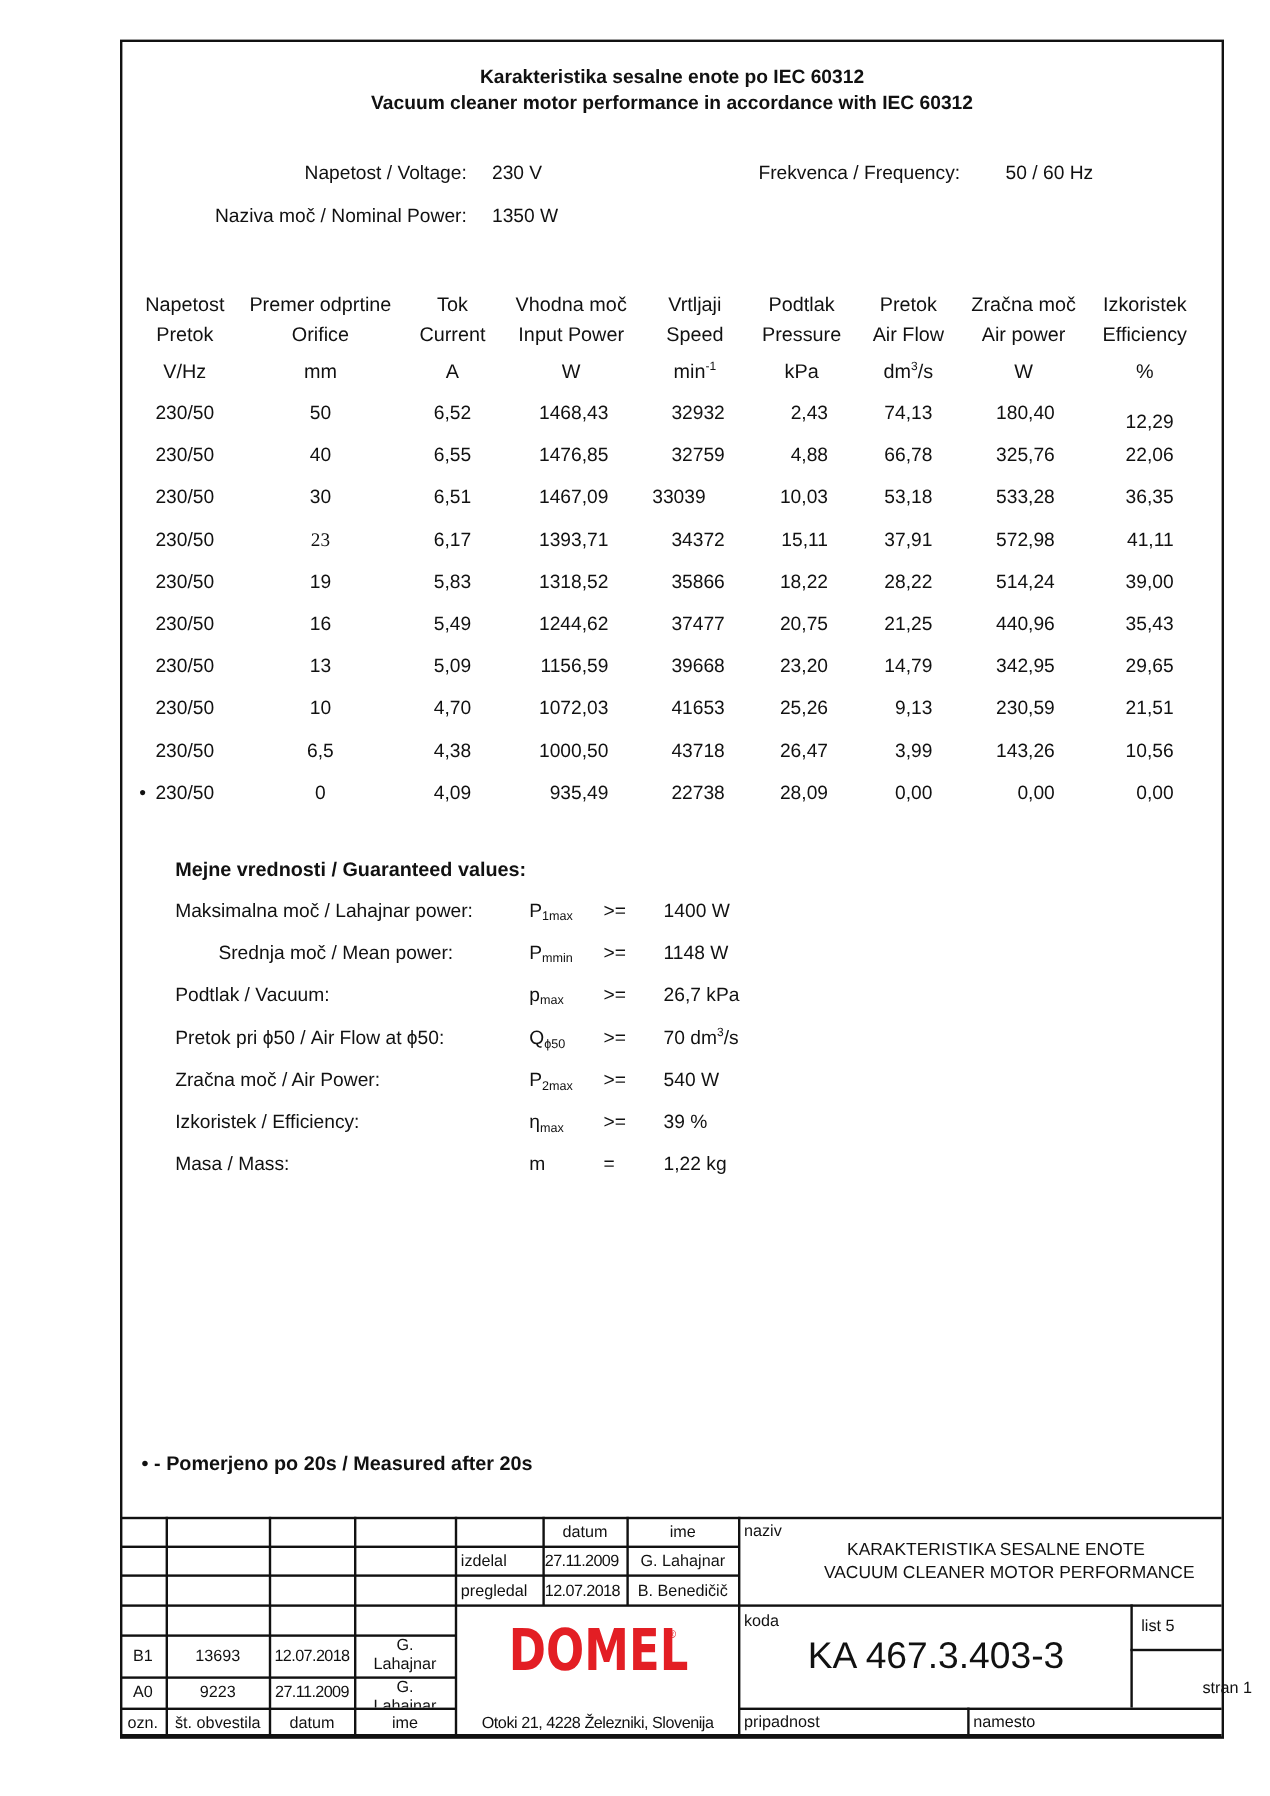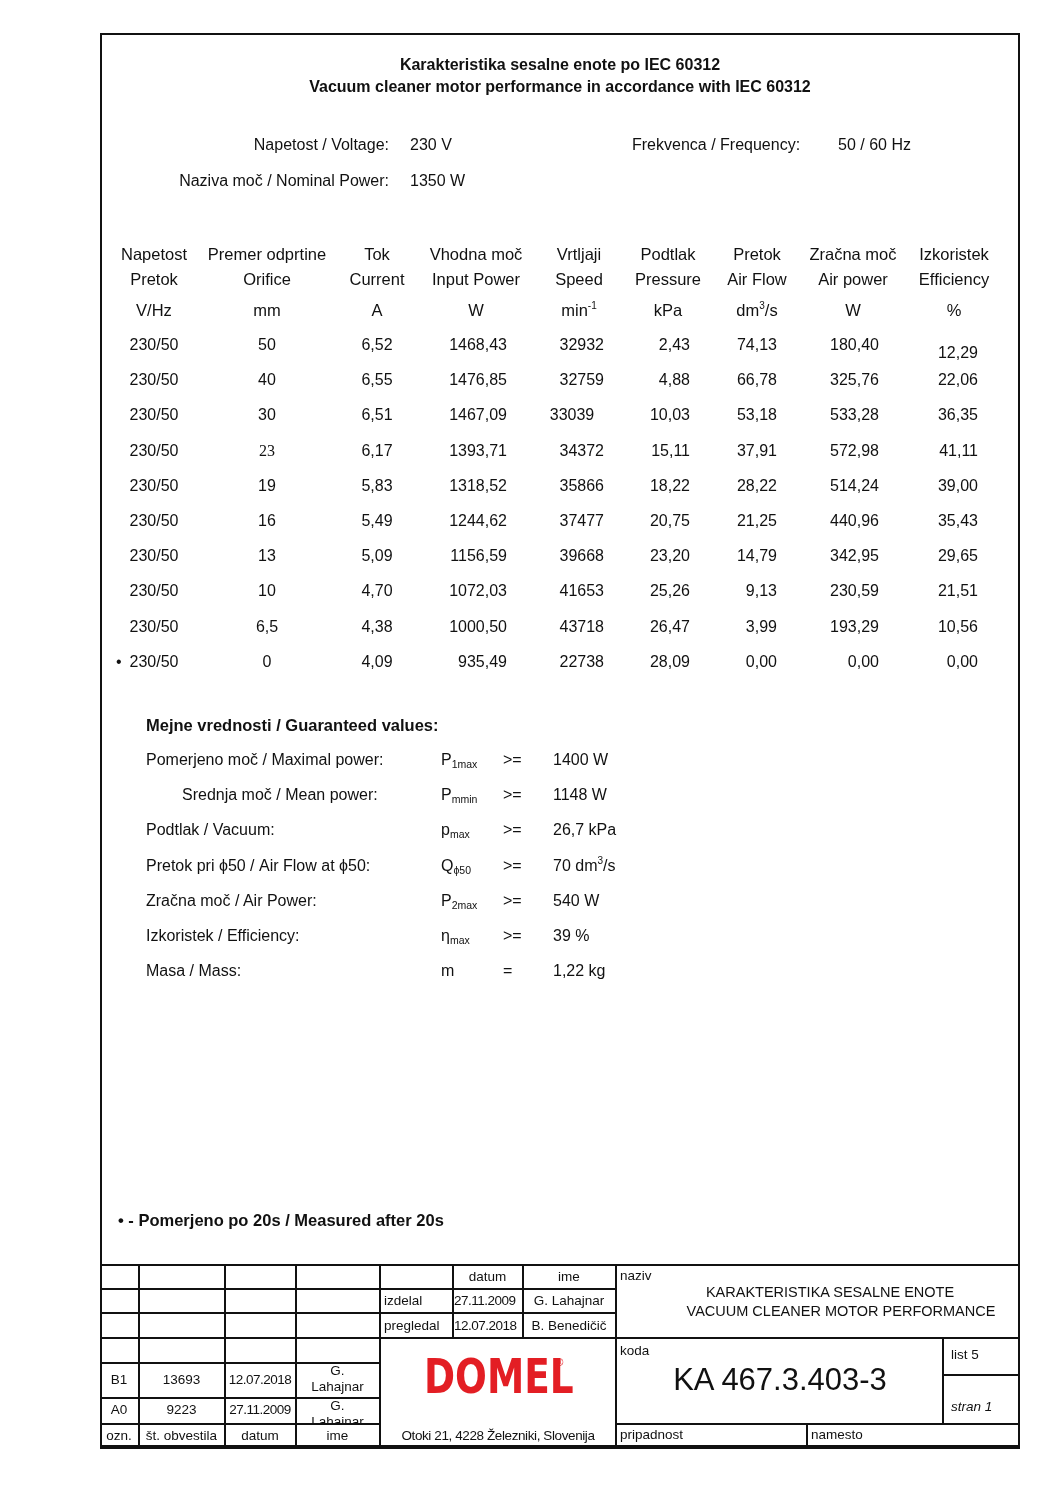--- a/index.html
+++ b/index.html
@@ -96,21 +96,21 @@
       <div class="cell rgt" style="left: 625px; width: 65px; top: 371.2px;">4,88</div>
       <div class="cell rgt" style="left: 718px; width: 59px; top: 371.2px;">66,78</div>
       <div class="cell rgt" style="left: 802px; width: 77px; top: 371.2px;">325,76</div>
       <div class="cell rgt" style="left: 908px; width: 70px; top: 371.2px;">22,06</div>
     </div>
     <div>
       <div class="cell ctr" style="left: 104px; width: 100px; top: 406.4px;">230/50</div>
       <div class="cell ctr" style="left: 202px; width: 130px; top: 406.4px;">30</div>
       <div class="cell ctr" style="left: 337px; width: 80px; top: 406.4px;">6,51</div>
       <div class="cell rgt" style="left: 420px; width: 87px; top: 406.4px;">1467,09</div>
-      <div class="cell rgt" style="left: 540px; width: 64px; top: 406.4px; text-align: center;">33039</div>
+      <div class="cell rgt" style="left: 524px; width: 64px; top: 406.4px;">33039</div>
       <div class="cell rgt" style="left: 625px; width: 65px; top: 406.4px;">10,03</div>
       <div class="cell rgt" style="left: 718px; width: 59px; top: 406.4px;">53,18</div>
       <div class="cell rgt" style="left: 802px; width: 77px; top: 406.4px;">533,28</div>
       <div class="cell rgt" style="left: 908px; width: 70px; top: 406.4px;">36,35</div>
     </div>
     <div>
       <div class="cell ctr" style="left: 104px; width: 100px; top: 441.6px;">230/50</div>
       <div class="cell ctr" style="left: 202px; width: 130px; top: 441.6px; font-family: Liberation Serif, serif;">23</div>
       <div class="cell ctr" style="left: 337px; width: 80px; top: 441.6px;">6,17</div>
       <div class="cell rgt" style="left: 420px; width: 87px; top: 441.6px;">1393,71</div>
@@ -165,41 +165,41 @@
       <div class="cell rgt" style="left: 908px; width: 70px; top: 582.4px;">21,51</div>
     </div>
     <div>
       <div class="cell ctr" style="left: 104px; width: 100px; top: 617.6px;">230/50</div>
       <div class="cell ctr" style="left: 202px; width: 130px; top: 617.6px;">6,5</div>
       <div class="cell ctr" style="left: 337px; width: 80px; top: 617.6px;">4,38</div>
       <div class="cell rgt" style="left: 420px; width: 87px; top: 617.6px;">1000,50</div>
       <div class="cell rgt" style="left: 540px; width: 64px; top: 617.6px;">43718</div>
       <div class="cell rgt" style="left: 625px; width: 65px; top: 617.6px;">26,47</div>
       <div class="cell rgt" style="left: 718px; width: 59px; top: 617.6px;">3,99</div>
-      <div class="cell rgt" style="left: 802px; width: 77px; top: 617.6px;">193,29</div>
+      <div class="cell rgt" style="left: 802px; width: 77px; top: 617.6px;">143,26</div>
       <div class="cell rgt" style="left: 908px; width: 70px; top: 617.6px;">10,56</div>
     </div>
     <div>
       <div class="cell" style="left: 116px; top: 652.8px;">•</div>
       <div class="cell ctr" style="left: 104px; width: 100px; top: 652.8px;">230/50</div>
       <div class="cell ctr" style="left: 202px; width: 130px; top: 652.8px;">0</div>
       <div class="cell ctr" style="left: 337px; width: 80px; top: 652.8px;">4,09</div>
       <div class="cell rgt" style="left: 420px; width: 87px; top: 652.8px;">935,49</div>
       <div class="cell rgt" style="left: 540px; width: 64px; top: 652.8px;">22738</div>
       <div class="cell rgt" style="left: 625px; width: 65px; top: 652.8px;">28,09</div>
       <div class="cell rgt" style="left: 718px; width: 59px; top: 652.8px;">0,00</div>
       <div class="cell rgt" style="left: 802px; width: 77px; top: 652.8px;">0,00</div>
       <div class="cell rgt" style="left: 908px; width: 70px; top: 652.8px;">0,00</div>
     </div>
   </div>
 
 <div class="gv-title">Mejne vrednosti / Guaranteed values:</div>
 <div id="gv">
     <div>
-      <div class="lbl" style="left: 146px; top: 751px;">Pomerjeno moč / Maximal power:</div>
+      <div class="lbl" style="left: 146px; top: 751px;">Maksimalna moč / Lahajnar power:</div>
       <div class="lbl" style="left: 441px; top: 751px;"><span>P</span><sub class="s">1max</sub></div>
       <div class="lbl" style="left: 503px; top: 751px;">&gt;=</div>
       <div class="lbl" style="left: 553px; top: 751px;"><span>1400 W</span></div>
     </div>
     <div>
       <div class="lbl" style="left: 146px; top: 786.2px; margin-left: 36px;">Srednja moč / Mean power:</div>
       <div class="lbl" style="left: 441px; top: 786.2px;"><span>P</span><sub class="s">mmin</sub></div>
       <div class="lbl" style="left: 503px; top: 786.2px;">&gt;=</div>
       <div class="lbl" style="left: 553px; top: 786.2px;"><span>1148 W</span></div>
     </div>
@@ -269,21 +269,21 @@
 <div class="tbt" style="left:454px; top:1318px; letter-spacing:-0.5px;">12.07.2018</div>
 <div class="tbt ctr" style="left:523px; width:92px; top:1318px;">B. Benedičič</div>
 
 <div class="tbt" style="left:620px; top:1268px;">naziv</div>
 <div class="tbt ctr" style="left:660px; width:340px; top:1284px; font-size:14.5px;">KARAKTERISTIKA SESALNE ENOTE</div>
 <div class="tbt ctr" style="left:660px; width:362px; top:1303px; font-size:14.5px;">VACUUM CLEANER MOTOR PERFORMANCE</div>
 
 <div class="tbt" style="left:620px; top:1343px;">koda</div>
 <div class="tbt ctr" style="left:618px; width:324px; top:1362px; font-size:31px; font-weight:normal;">KA 467.3.403-3</div>
 <div class="tbt" style="left:951px; top:1347px;">list 5</div>
-<div class="tbt" style="left:951px; top:1399px;font-style:italic;">stran 1</div>
+<div class="tbt" style="left:1002px; top:1399px;">stran 1</div>
 <div class="tbt" style="left:620px; top:1427px;">pripadnost</div>
 <div class="tbt" style="left:811px; top:1427px;">namesto</div>
 
 <div class="tbt ctr" style="left:100px; width:38px; top:1372px;">B1</div>
 <div class="tbt ctr" style="left:139px; width:85px; top:1372px;">13693</div>
 <div class="tbt ctr" style="left:225px; width:70px; top:1372px; letter-spacing:-0.5px;">12.07.2018</div>
 <div class="tbt ctr" style="left:296px; width:83px; top:1363px; line-height:16px;"><span>G.</span><br><span>Lahajnar</span></div>
 
 <div class="tbt ctr" style="left:100px; width:38px; top:1402px;">A0</div>
 <div class="tbt ctr" style="left:139px; width:85px; top:1402px;">9223</div>

